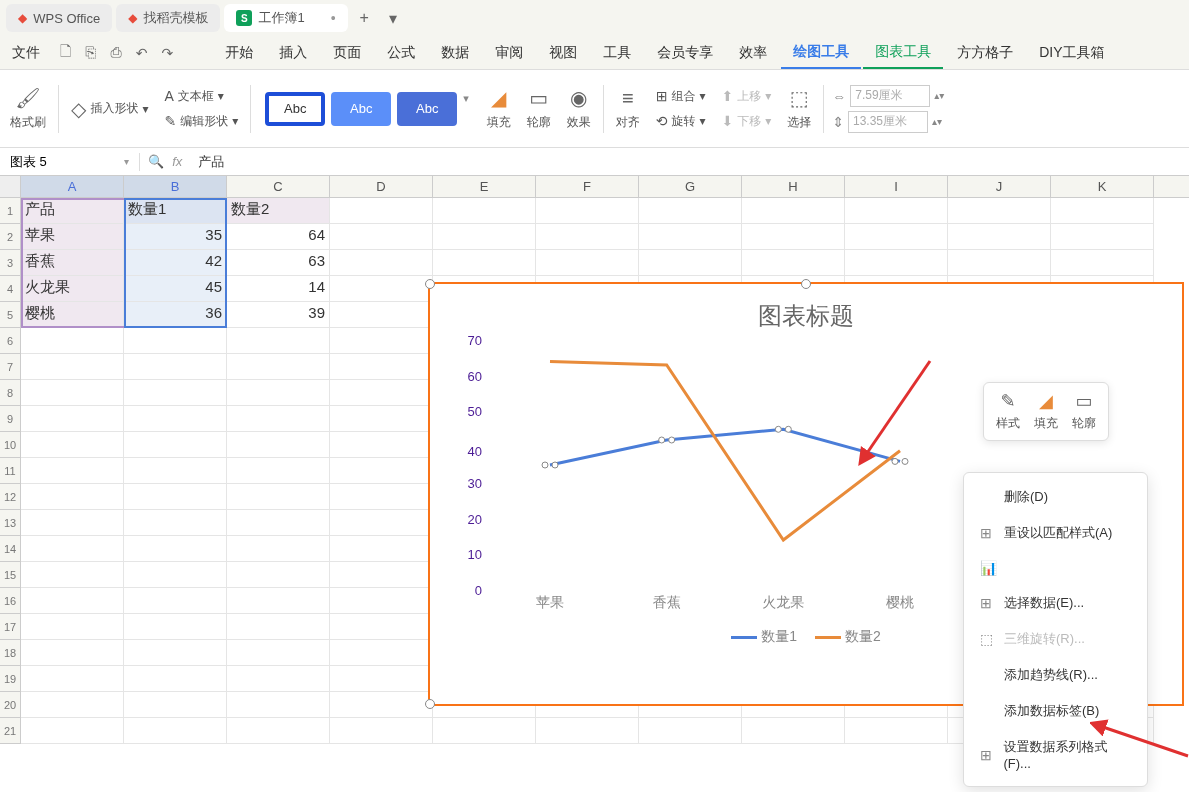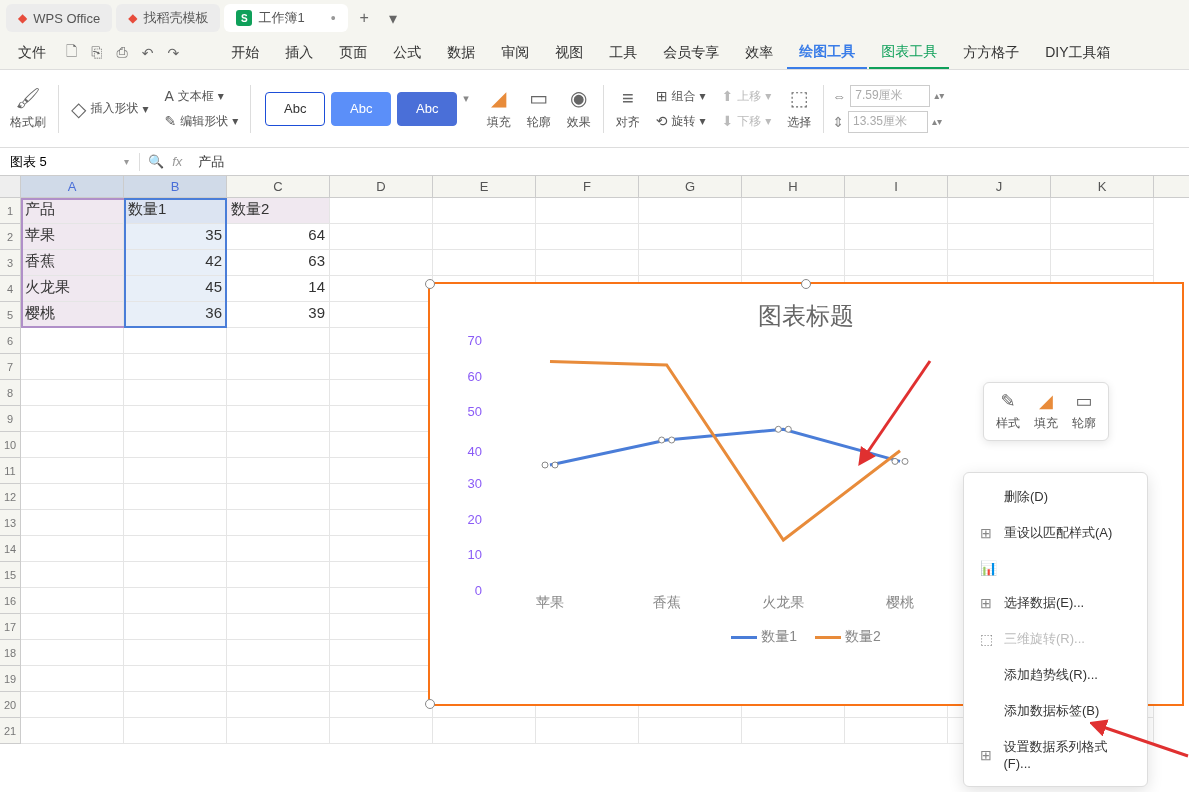--- a/index.html
+++ b/index.html
@@ -9,35 +9,35 @@
 .title-bar { height: 36px; background: #f5f5f0; display: flex; align-items: center; padding-left: 6px; gap: 4px; }
 .tab { height: 28px; padding: 0 12px; display: flex; align-items: center; gap: 6px; border-radius: 6px; font-size: 13px; color: #555; background: #ececec; }
 .tab.active { background: #fff; }
 .tab-icon { font-size: 12px; }
 .tab-icon.red { color: #e74c3c; }
 .tab-icon.green { color: #0fa05a; background: #0fa05a; color: #fff; width: 16px; height: 16px; display: inline-flex; align-items: center; justify-content: center; border-radius: 3px; font-size: 10px; font-weight: bold; }
 .tab-close { margin-left: 20px; color: #999; font-size: 14px; }
 .tab-add { padding: 0 8px; color: #666; font-size: 16px; }
 
 
-.menu-bar { height: 34px; display: flex; align-items: center; padding-left: 6px; gap: 2px; border-bottom: 1px solid #ddd; }
+.menu-bar { height: 34px; display: flex; align-items: center; padding-left: 0; gap: 2px; border-bottom: 1px solid #ddd; }
 .menu-item { padding: 6px 12px; font-size: 14px; color: #333; cursor: pointer; }
 .menu-item.active { color: #3a7de8; border-bottom: 2px solid #3a7de8; font-weight: bold; }
 .menu-item.green { color: #0fa05a; border-bottom: 2px solid #0fa05a; }
 .quick-icon { padding: 4px 6px; color: #666; font-size: 14px; }
 
 
 .ribbon { height: 78px; background: #fff; display: flex; align-items: center; padding: 8px 6px; gap: 8px; border-bottom: 1px solid #ddd; }
 .ribbon-btn { display: flex; flex-direction: column; align-items: center; font-size: 12px; color: #555; gap: 4px; padding: 4px; cursor: pointer; }
 .ribbon-btn .icon { font-size: 20px; color: #666; }
 .ribbon-small { display: flex; align-items: center; gap: 4px; font-size: 12px; color: #555; padding: 2px 4px; cursor: pointer; }
 .ribbon-small .icon { font-size: 14px; }
 .sep { width: 1px; height: 48px; background: #ddd; }
 .abc-group { display: flex; gap: 6px; padding: 0 6px; }
-.abc-btn { width: 60px; height: 34px; border: 1px solid #1d4ed8; border-radius: 4px; display: flex; align-items: center; justify-content: center; font-size: 13px; color: #333; background: #fff; }
+.abc-btn { width: 60px; height: 34px; border: 4px solid #1d4ed8; border-radius: 4px; display: flex; align-items: center; justify-content: center; font-size: 13px; color: #333; background: #fff; }
 .abc-btn.blue { background: #5b8ff9; color: #fff; border-color: #5b8ff9; }
 .abc-btn.darkblue { background: #4a6fd8; color: #fff; border-color: #4a6fd8; }
 .size-input { width: 80px; height: 22px; border: 1px solid #ccc; font-size: 12px; color: #aaa; padding: 0 4px; background: #fff; }
 
 
 .formula-bar { height: 28px; background: #fff; display: flex; align-items: center; border-bottom: 1px solid #ccc; }
 .name-box { width: 140px; padding: 0 10px; font-size: 13px; border-right: 1px solid #ddd; display: flex; align-items: center; justify-content: space-between; }
 .fx-icons { padding: 0 8px; display: flex; gap: 8px; color: #999; font-size: 13px; }
 .formula-input { flex: 1; padding: 0 8px; font-size: 13px; color: #333; }
 
@@ -56,21 +56,21 @@
 .cell.sel-hdr { background: #dce4f2; }
 .cell.sel-col { background: #e8eff8; }
 .selection-border { position: absolute; border: 2px solid #4a7dd8; pointer-events: none; }
 
 
 .chart-container { position: absolute; left: 428px; top: 106px; width: 756px; height: 424px; background: #fff; border: 2px solid #f97316; }
 .chart-handle { position: absolute; width: 10px; height: 10px; border: 1px solid #888; border-radius: 50%; background: #fff; }
 .chart-title { text-align: center; font-size: 24px; color: #666; padding: 16px 0 8px; }
 .chart-plot { position: relative; width: 500px; height: 270px; margin-left: 30px; }
 .y-axis { position: absolute; left: 0; top: 0; height: 100%; width: 30px; }
-.y-tick { position: absolute; right: 8px; font-size: 13px; color: #8b5cf6; transform: translateY(-50%); }
+.y-tick { position: absolute; right: 8px; font-size: 13px; color: #4c1d95; transform: translateY(-50%); }
 .plot-area { position: absolute; left: 30px; top: 0; right: 0; bottom: 20px; }
 .x-tick { position: absolute; bottom: -22px; font-size: 14px; color: #888; transform: translateX(-50%); }
 .legend { display: flex; justify-content: center; gap: 18px; padding: 18px 0 8px; font-size: 14px; color: #888; }
 .legend-item { display: flex; align-items: center; gap: 4px; }
 .legend-line { width: 26px; height: 3px; }
 
 
 .float-toolbar { position: absolute; right: 80px; top: 206px; background: #fff; border: 1px solid #ddd; border-radius: 6px; box-shadow: 0 2px 8px rgba(0,0,0,0.1); padding: 8px 12px; display: flex; gap: 14px; }
 .float-btn { display: flex; flex-direction: column; align-items: center; font-size: 12px; color: #555; gap: 4px; cursor: pointer; }
 .float-btn .icon { font-size: 18px; color: #666; height: 20px; display: flex; align-items: center; }

